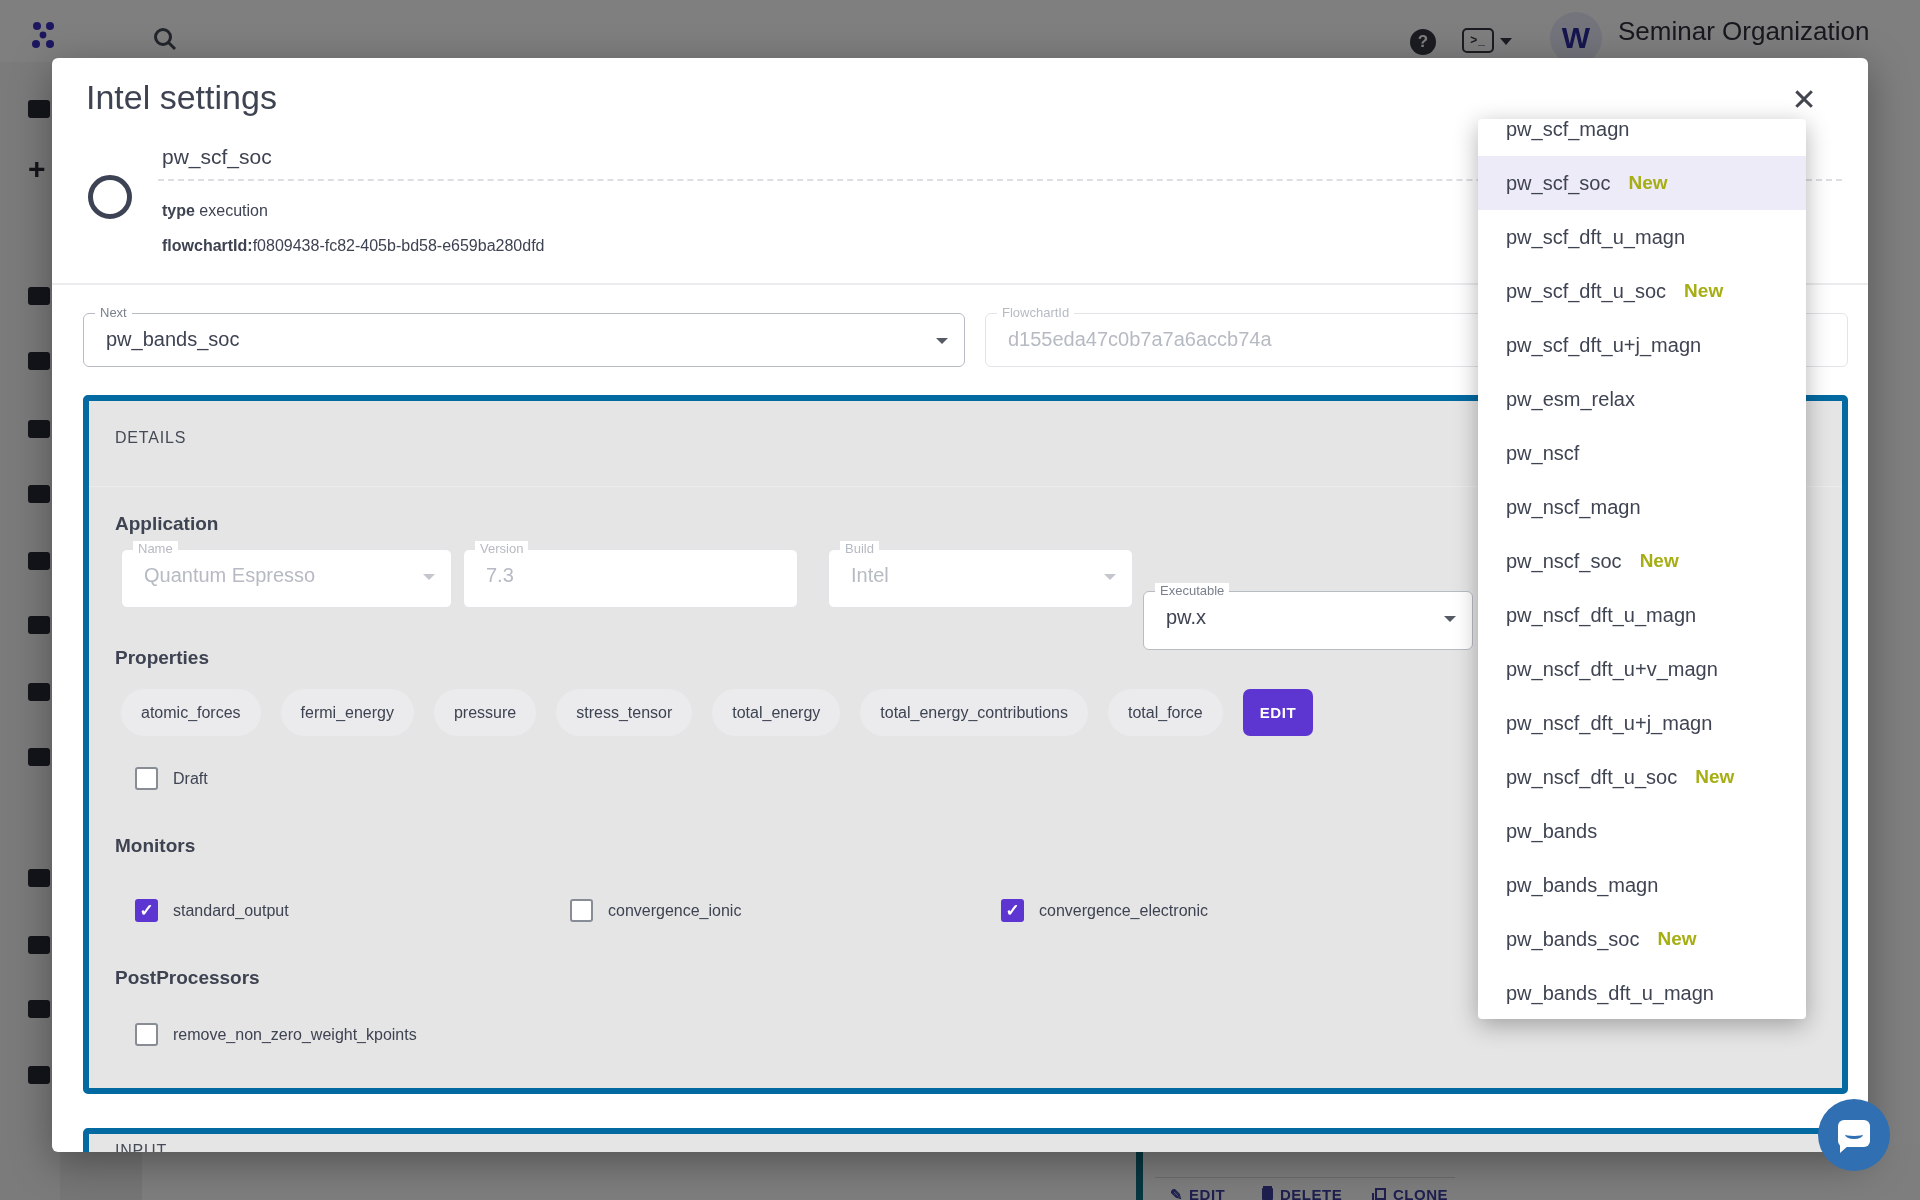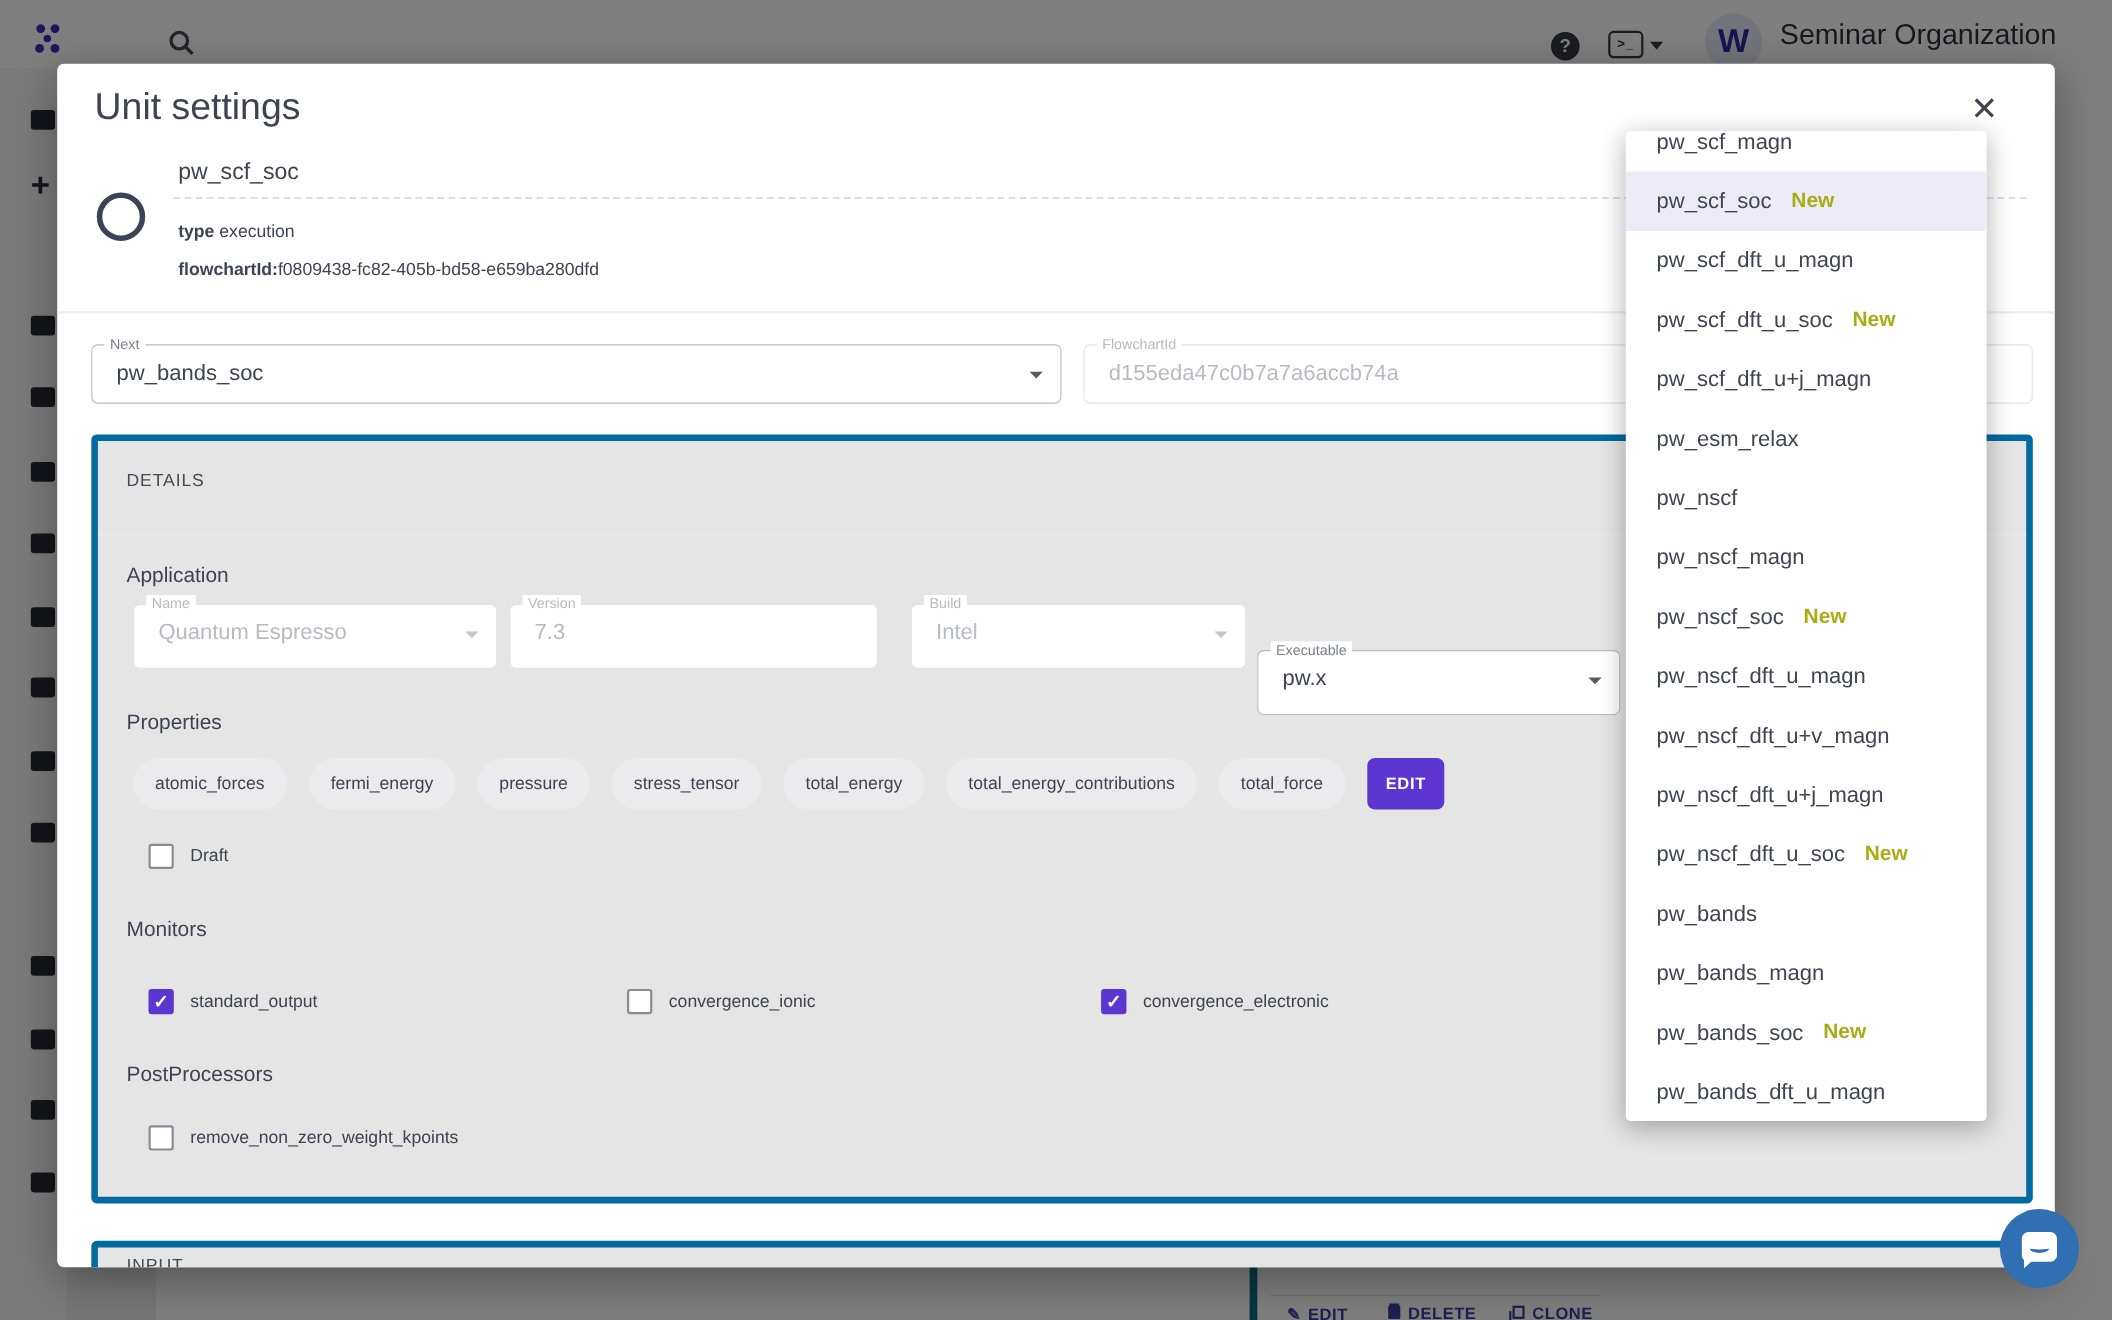--- a/index.html
+++ b/index.html
@@ -65,21 +65,21 @@
   #next-field { left:31px; top:255px; width:882px; height:54px; }
   #fcid-field { left:933px; top:255px; width:863px; height:54px; }
 
   .card { position:absolute; left:31px; width:1765px; background:#e5e5e5;
     border:6px solid #0369a1; border-radius:5px; }
   #details-card { top:337px; height:699px; }
   #input-card { top:1070px; height:80px; }
   .card-hdr { position:absolute; left:26px; top:28px; font-size:16px; letter-spacing:0.8px;
     color:#454a57; font-weight:500; }
   #details-div { position:absolute; left:0; top:85px; width:100%; height:1px; background:#ececee; }
-  .sec-head { position:absolute; left:26px; font-size:19px; font-weight:normal; color:#3e4352; }
+  .sec-head { position:absolute; left:26px; font-size:19px; font-weight:bold; color:#3e4352; }
 
   #f-name { left:32px; top:148px; width:331px; height:59px;padding-left:16px; }
   #f-version { left:374px; top:148px; width:335px; height:59px; }
   #f-build { left:739px; top:148px; width:305px; height:59px; }
   #f-exec { left:1054px; top:148px; width:330px; height:59px;margin-top:42px; }
 
   #chips { position:absolute; left:32px; top:288px; display:flex; gap:20px; align-items:center; }
   .chip { height:47px; line-height:47px; padding:0 20px; background:#ebebee; border-radius:24px;
     font-size:16px; color:#3e4352; white-space:nowrap; }
   #edit-btn { height:47px; line-height:47px; padding:0 17px; background:#5d35d0; color:#fff;
@@ -158,21 +158,21 @@
   <div id="teal-bar"></div>
   <div id="bg-divider"></div>
   <span class="bact" style="left:1170px;"><span class="pic">✎</span><span>EDIT</span></span>
   <span class="bact" style="left:1262px;"><span class="tiny-trash"></span><span>DELETE</span></span>
   <span class="bact" style="left:1375px;"><span class="tiny-clone"></span><span>CLONE</span></span>
 </div>
 
 <div id="backdrop"></div>
 
 <div id="modal">
-  <div class="abs" id="modal-title">Unit settings</div>
+  <div class="abs" id="modal-title">Intel settings</div>
   <div class="abs" id="close-x">✕</div>
 
   <div class="abs" id="unit-circle"></div>
   <div class="abs" id="unit-name">pw_scf_soc</div>
   <div class="abs" id="dash-div"></div>
   <div class="abs meta" style="top:144px;"><b>type</b><span> execution</span></div>
   <div class="abs meta" style="top:179px;"><b>flowchartId:</b><span>f0809438-fc82-405b-bd58-e659ba280dfd</span></div>
   <div class="abs" id="hdr-div"></div>
 
   <div class="field enabled" id="next-field">

